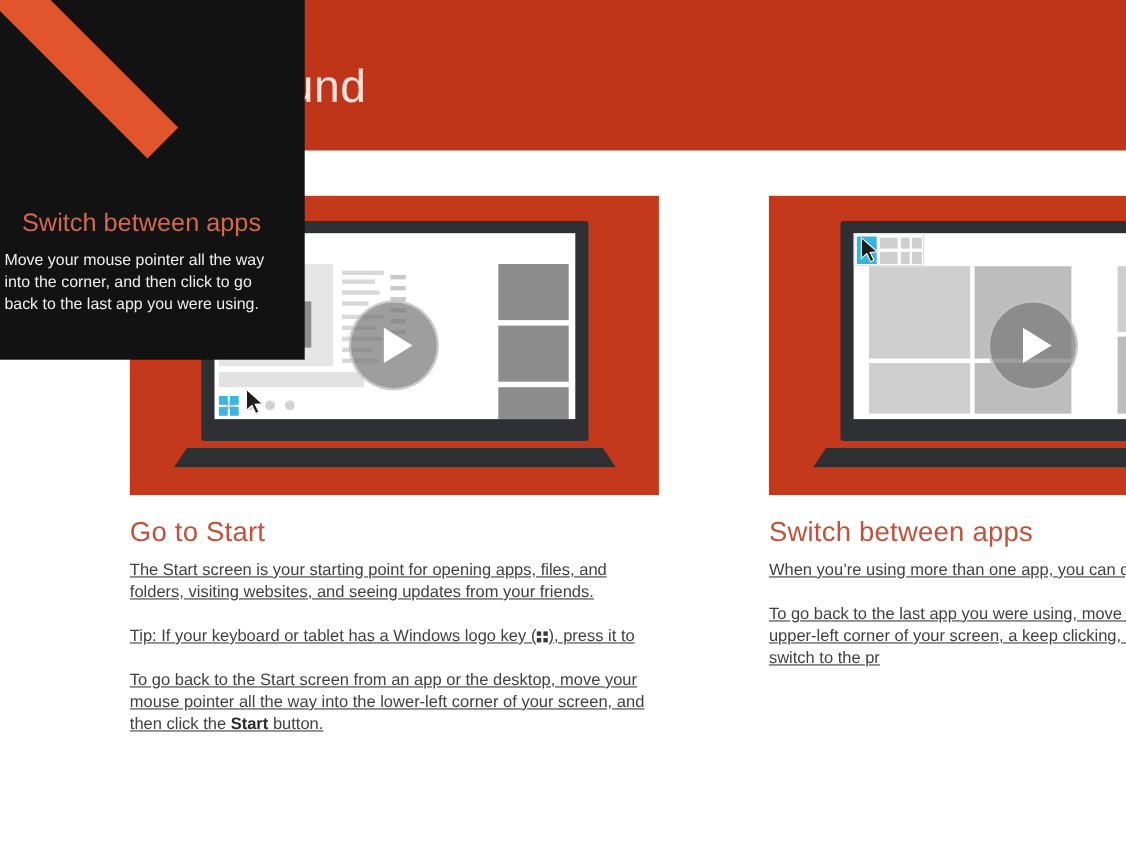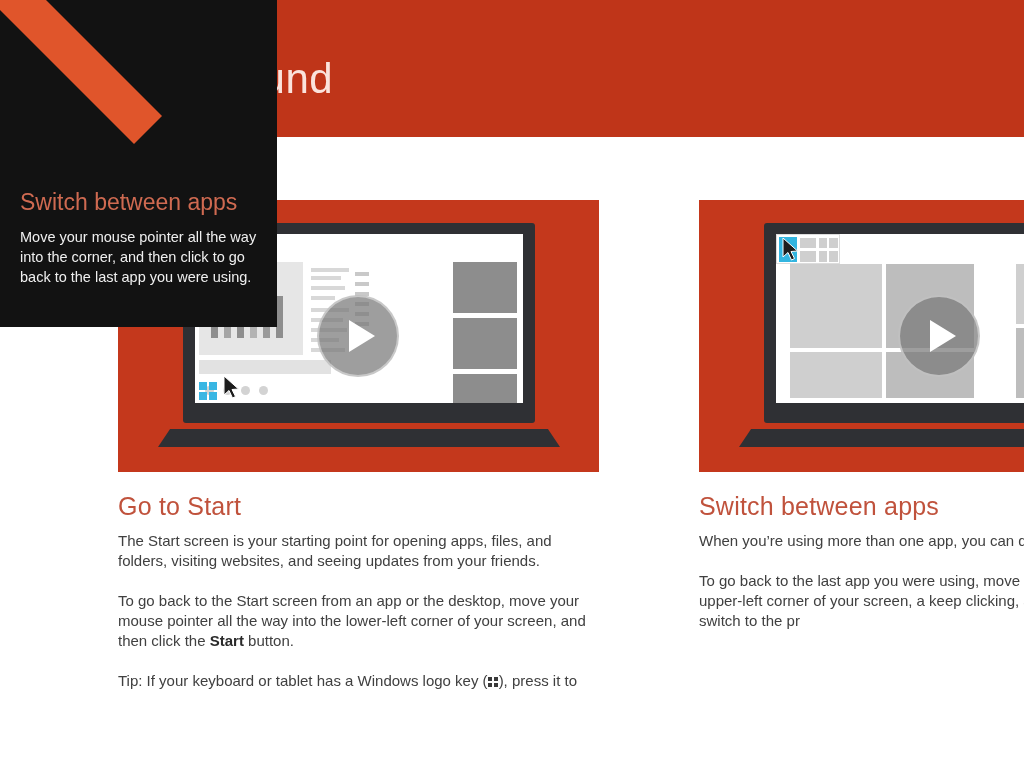--- a/index.html
+++ b/index.html
@@ -32,21 +32,21 @@
   .search-input {
     flex: 1 1 auto; border: none; outline: none; background: transparent;
     font-family: "Liberation Sans", sans-serif;
     font-size: 14.5px; color: #6a6a6a; height: 100%;
   }
   .search-input::placeholder { color: #6d6d6d; opacity: 1; }
   .search-icon { flex: 0 0 auto; width: 20px; height: 20px; display:block; }
 
   
   .cards { position: absolute; left: 0; top: 137px; width: 1024px; height: 631px; background:#fff; }
-  .card { position: absolute; top: 41px; width: 481px; margin-top: 22px; }
+  .card { position: absolute; top: 41px; width: 481px; }
   .card.left  { left: 118px; }
   .card.right { left: 699px; }
 
   .thumb {
     position: relative; width: 481px; height: 272px;
     background: #c4381c; overflow: hidden;
   }
 
   
   .laptop-screen {
@@ -105,42 +105,42 @@
   }
 
   
   .card-title {
     margin-top: 20px; font-size: 25px; font-weight: 400;
     color: #c0523c; letter-spacing: .2px; white-space: nowrap;
   }
   .card-body { margin-top: 10px; }
   .card-body p {
     font-size: 15px; line-height: 20px; color: #404040;
-    margin: 0 0 20px 0; width: 481px;
+    margin: 0 0 20px 0; width: 481px; text-decoration: underline;
   }
   .card-body p:last-child { margin-bottom: 0; }
   .card-body b { font-weight: bold; color: #2a2a2a; }
   .winkey {
     display:inline-block; width:11px; height:10px; vertical-align:-1px;
     position:relative;
   }
   .winkey i { position:absolute; background:#3a3a3a; }
 
   
   .overlay {
     position: absolute; left: 0; top: 0; width: 277px; height: 327px;
     background: #121212; overflow: hidden; z-index: 40;
   }
   .overlay-arrow { position:absolute; left:-70px; top:-62px; width:240px; height:230px; }
   .overlay-title {
     position:absolute; left:20px; top:189px;
     font-size: 23px; font-weight: 400; color: #cf6a51; white-space: nowrap;
   }
   .overlay-text {
-    position:absolute; left:20px; top:227px; width: 238px;
+    position:absolute; left:4px; top:227px; width: 238px;
     font-size: 14.5px; line-height: 20px; color: #efefef;
   }
 </style>
 </head>
 <body>
 
 <div id="page">
 
   <div class="header">
     <div class="header-title">Get around</div>
@@ -201,24 +201,24 @@
             </svg>
           </div>
         </div>
         <div class="laptop-base"></div>
         <div class="play" style="left:199px;top:95px;"></div>
       </div>
 
       <div class="card-title">Go to Start</div>
       <div class="card-body">
         <p>The Start screen is your starting point for opening apps, files, and folders, visiting websites, and seeing updates from your friends.</p>
+        <p>Tip: If your keyboard or tablet has a Windows logo key (<span class="winkey"><i style="left:0;top:0;width:4.5px;height:4px;"></i><i style="left:6px;top:0;width:4.5px;height:4px;"></i><i style="left:0;top:5.5px;width:4.5px;height:4px;"></i><i style="left:6px;top:5.5px;width:4.5px;height:4px;"></i></span>), press it to</p>
         <p>
           <span>To go back to the Start screen from an app or the desktop, move your mouse pointer all the way into the lower-left corner of your screen, and then click the </span><b>Start</b><span> button.</span>
         </p>
-        <p>Tip: If your keyboard or tablet has a Windows logo key (<span class="winkey"><i style="left:0;top:0;width:4.5px;height:4px;"></i><i style="left:6px;top:0;width:4.5px;height:4px;"></i><i style="left:0;top:5.5px;width:4.5px;height:4px;"></i><i style="left:6px;top:5.5px;width:4.5px;height:4px;"></i></span>), press it to</p>
       </div>
     </div>
 
     <div class="card right">
 
       <div class="thumb">
         <div class="laptop-screen">
           <div class="laptop-inner">
             <div class="tile" style="left:14px;top:30px;width:92px;height:84px;"></div>
             <div class="tile d" style="left:110px;top:30px;width:88px;height:84px;"></div>

